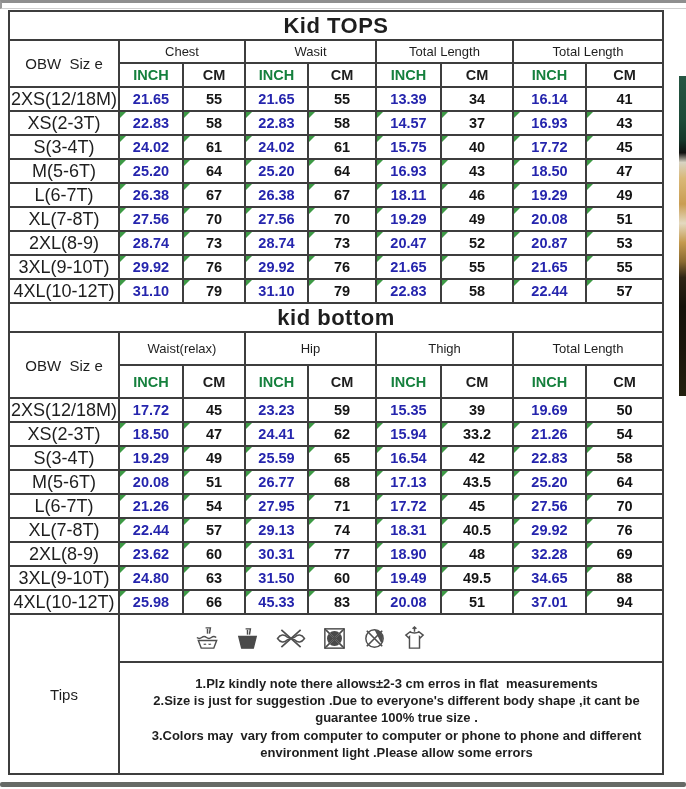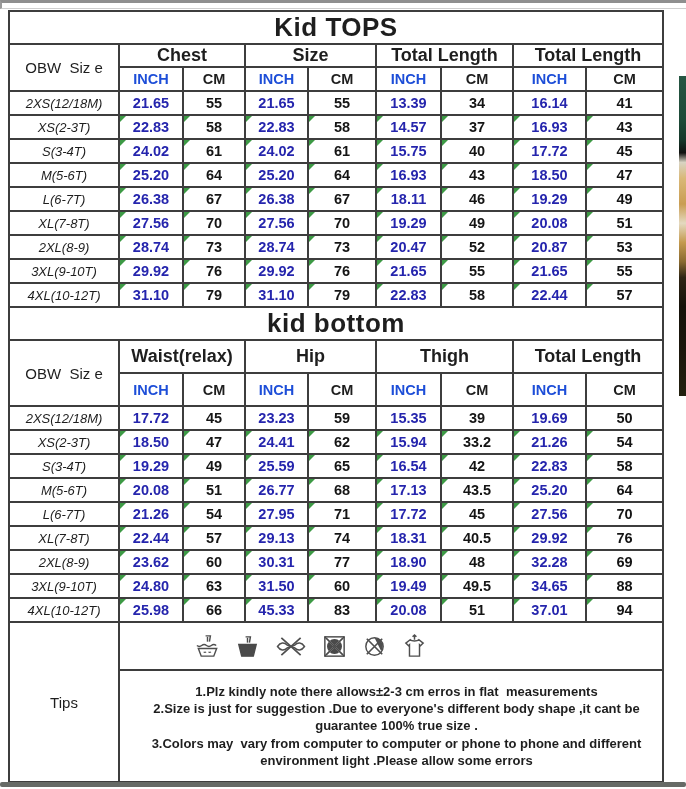--- a/index.html
+++ b/index.html
@@ -12,26 +12,26 @@
   .bottom-rule{position:absolute;left:0;top:782px;width:686px;height:5px;background:#666a66;border-radius:2px;}
   
   .right-strip{position:absolute;left:679px;top:76px;width:7px;height:320px;
     background:linear-gradient(to bottom,
       #265643 0%, #1d4a37 14%, #16382a 20%, #101210 24%, #d8d3c2 27%,
       #d9b878 32%, #c99d52 40%, #e4d9c0 46%, #c49a4e 52%, #8a6a30 58%,
       #2e2414 63%, #15120a 72%, #1b160c 86%, #23200f 100%);}
   table.size-table{position:absolute;left:8px;top:10px;width:654px;border-collapse:collapse;table-layout:fixed;}
   table.size-table td{border:2px solid #3d3d3d;text-align:center;vertical-align:middle;padding:0;
        color:#1e1e1e;overflow:hidden;}
-  td.tbl-title{font-size:26px;font-weight:bold;height:27px;letter-spacing:.5px;}
-  td.group-h{font-size:18px;font-weight:bold;height:21px;margin-top:10px;}
+  td.tbl-title{font-size:22px;font-weight:bold;height:27px;letter-spacing:.5px;}
+  td.group-h{font-size:13px;font-weight:normal;height:21px;margin-top:10px;}
   td.size-label{font-size:15px;white-space:pre;}
   td.unit{font-size:14.5px;font-weight:bold;height:22px;}
-  td.unit.inch{color:#1d4ed8;}
-  td.size-cell{font-size:13px;height:22px;font-style:italic;}
+  td.unit.inch{color:#15803d;}
+  td.size-cell{font-size:18px;height:22px;}
   td.val{font-size:14.5px;font-weight:bold;position:relative;}
   td.val.inch{color:#2525ad;}
   td.val.cm{color:#141414;}
   td.val.tick::before{content:'';position:absolute;top:0;left:0;
        border-top:6px solid #3d9a45;border-right:6px solid transparent;}
   tr.b-h td{height:31px;text-align:center;}
   td.icons-cell{height:46px;}
   .icons-wrap{display:flex;align-items:center;gap:13px;padding-left:74px;}
   .icons-wrap svg{display:block;}
   td.tips-label{font-size:15px;}
@@ -57,21 +57,21 @@
         <col style="width:73px">
         <col style="width:77px">
     </colgroup>
   <tbody>
         <tr>
           <td colspan="9" class="tbl-title">Kid TOPS</td>
         </tr>
         <tr>
           <td rowspan="2" class="size-label">OBW  Siz e</td>
           <td colspan="2" class="group-h">Chest</td>
-          <td colspan="2" class="group-h">Size</td>
+          <td colspan="2" class="group-h">Wasit</td>
           <td colspan="2" class="group-h">Total Length</td>
           <td colspan="2" class="group-h">Total Length</td>
         </tr>
         <tr>
           <td class="unit inch">INCH</td>
           <td class="unit cm">CM</td>
           <td class="unit inch">INCH</td>
           <td class="unit cm">CM</td>
           <td class="unit inch">INCH</td>
           <td class="unit cm">CM</td>

